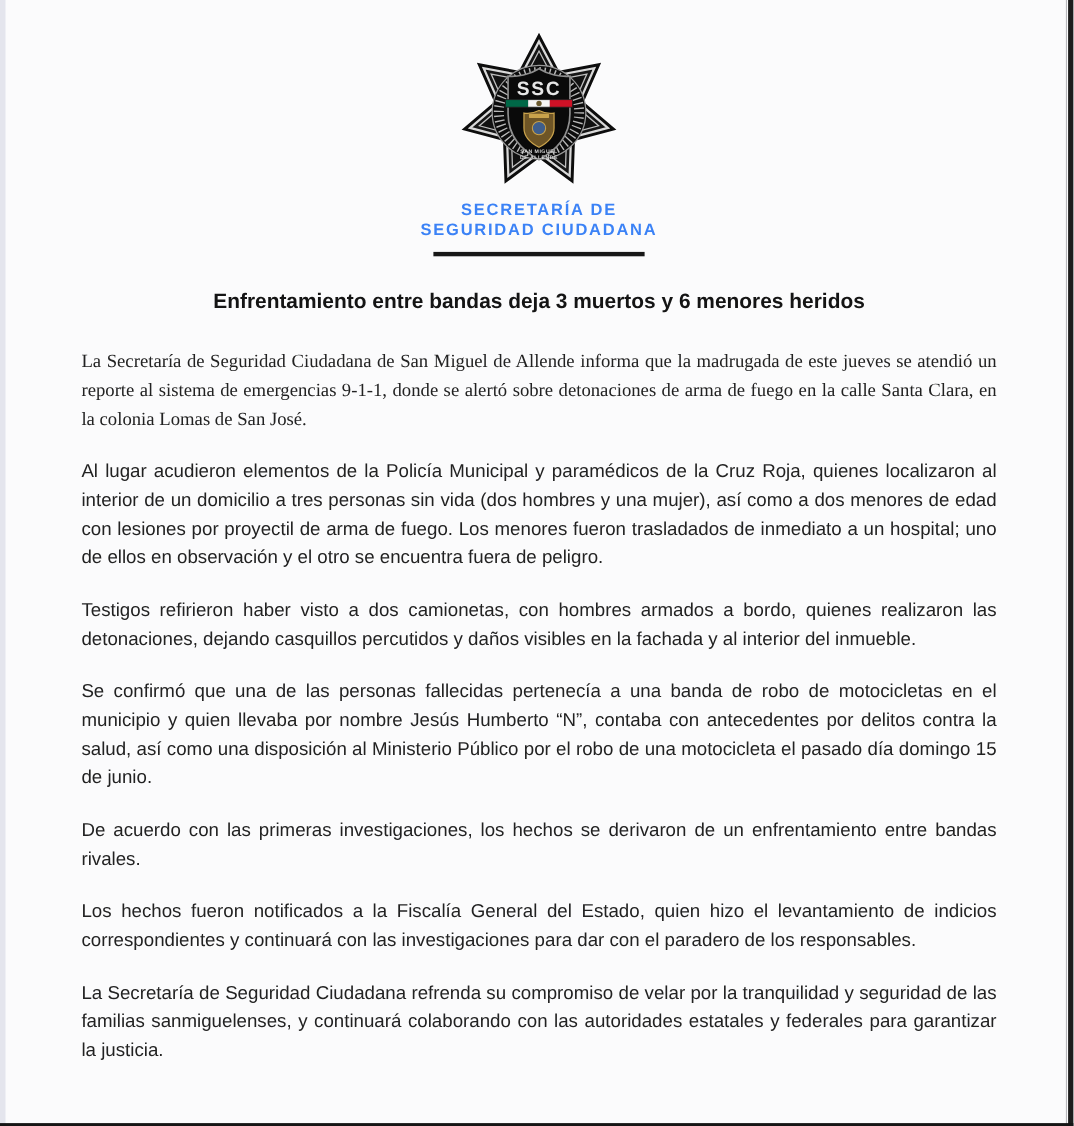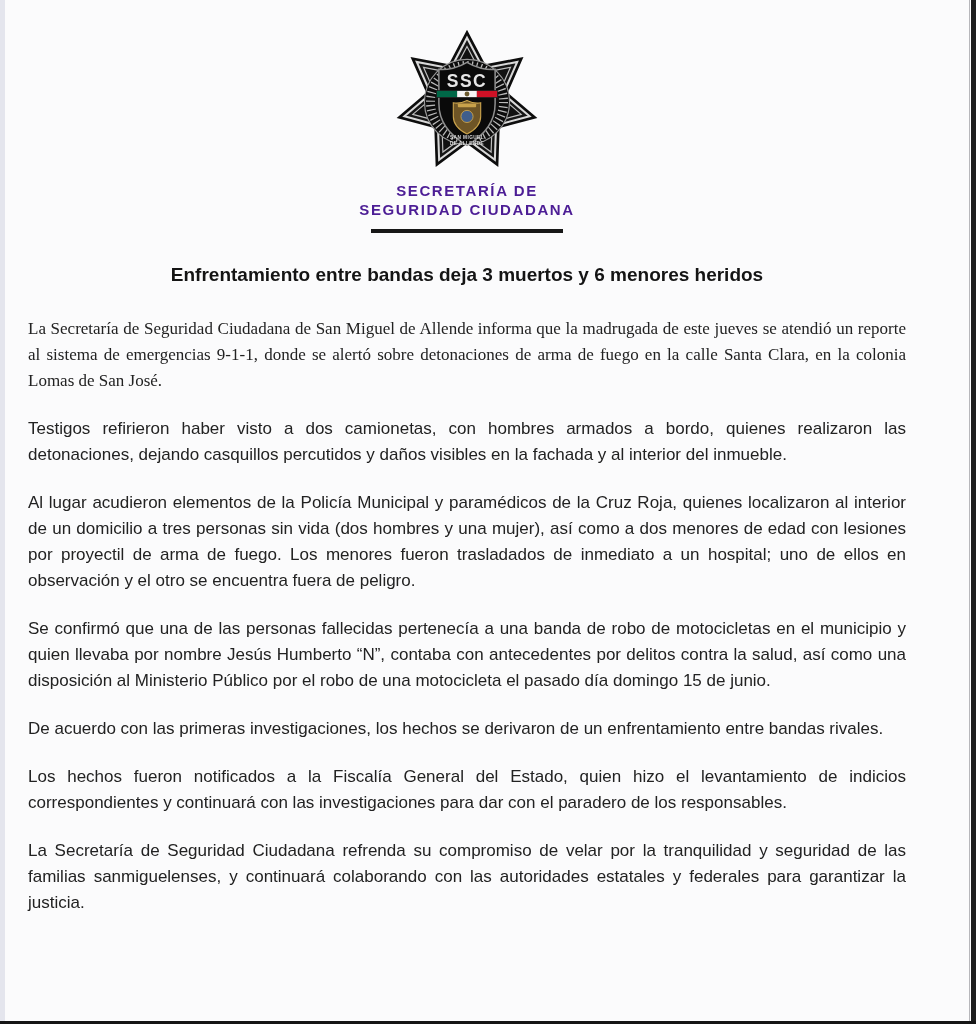--- a/index.html
+++ b/index.html
@@ -12,32 +12,32 @@
     overflow: hidden;
   }
   .edge-left  { position: absolute; left: 0; top: 0; width: 5px; height: 100%; }
   .edge-right { position: absolute; right: 0; top: 0; width: 5px; height: 100%; }
   .edge-right::before {
     content: ""; position: absolute; left: -2px; top: 0; width: 1px; height: 100%;
     background: #b7b7bb;
   }
   .edge-bottom { position: absolute; bottom: 0; left: 0; width: 100%; height: 3px; }
 
-  .sheet { padding: 26px 70px 0 28px; }
+  .sheet { padding: 26px 70px 0 74px; }
 
   .letterhead { text-align: center; }
   .badge-wrap { line-height: 0; }
   svg.badge { width: 152px; height: 152px; }
   .org-name {
     margin-top: 4px;
     font-weight: bold;
     font-size: 15px;
     letter-spacing: 1.6px;
     line-height: 1.25;
-    color: #4c1d95;
+    color: #3b82f6;
   }
   .letterhead-rule {
     width: 192px; height: 4px;
     background: #171717;
     margin: 9px auto 0 auto;
   }
 
   .dateline {
     margin-top: 17px;
     text-align: right;
@@ -108,21 +108,21 @@
       <div>SEGURIDAD CIUDADANA</div>
     </div>
     <div class="letterhead-rule"></div>
   </div>
 
 
   <h1 class="headline">Enfrentamiento entre bandas deja 3 muertos y 6 menores heridos</h1>
 
   <div class="body-text">
     <p>La Secretaría de Seguridad Ciudadana de San Miguel de Allende informa que la madrugada de este jueves se atendió un reporte al sistema de emergencias 9-1-1, donde se alertó sobre detonaciones de arma de fuego en la calle Santa Clara, en la colonia Lomas de San José.</p>
+    <p>Al lugar acudieron elementos de la Policía Municipal y paramédicos de la Cruz Roja, quienes localizaron al interior de un domicilio a tres personas sin vida (dos hombres y una mujer), así como a dos menores de edad con lesiones por proyectil de arma de fuego. Los menores fueron trasladados de inmediato a un hospital; uno de ellos en observación y el otro se encuentra fuera de peligro.</p>
     <p>Testigos refirieron haber visto a dos camionetas, con hombres armados a bordo, quienes realizaron las detonaciones, dejando casquillos percutidos y daños visibles en la fachada y al interior del inmueble.</p>
-    <p>Al lugar acudieron elementos de la Policía Municipal y paramédicos de la Cruz Roja, quienes localizaron al interior de un domicilio a tres personas sin vida (dos hombres y una mujer), así como a dos menores de edad con lesiones por proyectil de arma de fuego. Los menores fueron trasladados de inmediato a un hospital; uno de ellos en observación y el otro se encuentra fuera de peligro.</p>
     <p>Se confirmó que una de las personas fallecidas pertenecía a una banda de robo de motocicletas en el municipio y quien llevaba por nombre Jesús Humberto “N”, contaba con antecedentes por delitos contra la salud, así como una disposición al Ministerio Público por el robo de una motocicleta el pasado día domingo 15 de junio.</p>
     <p>De acuerdo con las primeras investigaciones, los hechos se derivaron de un enfrentamiento entre bandas rivales.</p>
     <p>Los hechos fueron notificados a la Fiscalía General del Estado, quien hizo el levantamiento de indicios correspondientes y continuará con las investigaciones para dar con el paradero de los responsables.</p>
     <p>La Secretaría de Seguridad Ciudadana refrenda su compromiso de velar por la tranquilidad y seguridad de las familias sanmiguelenses, y continuará colaborando con las autoridades estatales y federales para garantizar la justicia.</p>
   </div>
 
 </div>
 
 </body></html>

